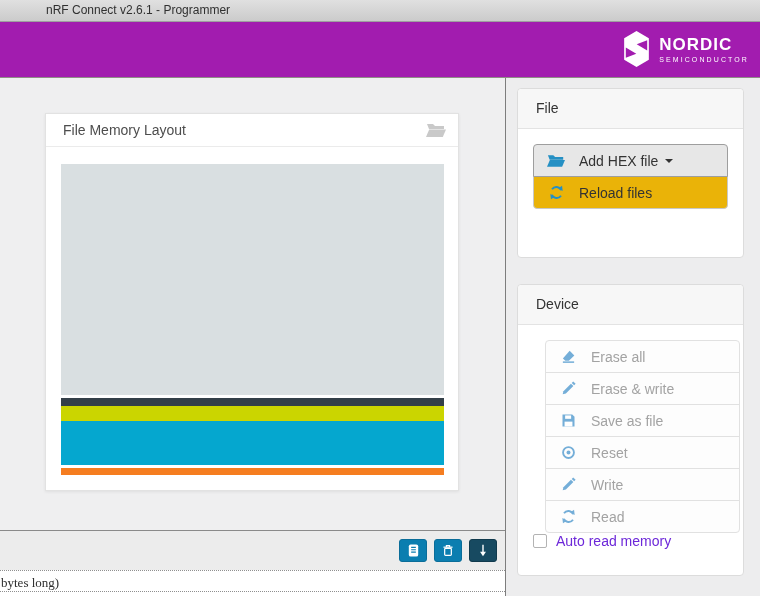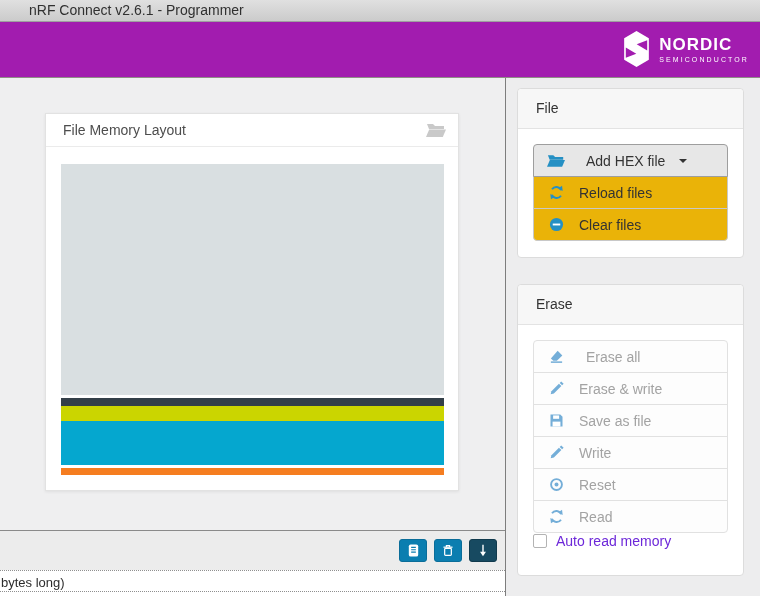--- a/index.html
+++ b/index.html
@@ -3,22 +3,22 @@
 <meta charset="utf-8">
 <style>
   * { margin:0; padding:0; box-sizing:border-box; }
   html,body { width:760px; height:596px; overflow:hidden; background:#fff;
               font-family:"Liberation Sans", sans-serif; }
   body { position:relative; }
 
   
   .titlebar { position:absolute; left:0; top:0; width:760px; height:22px;
     background:linear-gradient(#e0e0e0,#cbcbcb); border-bottom:1px solid #9f9f9f; }
-  .titlebar .title { position:absolute; left:29px; top:0; line-height:21px;
-    font-size:14px; color:#303030; }
+  .titlebar .title { position:absolute; left:46px; top:0; line-height:21px;
+    font-size:12px; color:#303030; }
 
   
   .appbar { position:absolute; left:0; top:22px; width:760px; height:56px;
     background:#a21caf; border-bottom:1px solid #8f8d85; }
   .brand { position:absolute; right:11px; top:9px; display:flex; align-items:center; }
   .brand svg { display:block; }
   .brand-text { margin-left:10px; }
   .brand-name { color:#fff; font-size:17px; font-weight:bold; letter-spacing:1px; line-height:17px; }
   .brand-sub  { color:#fff; font-size:7px; letter-spacing:2.1px; margin-top:3px; }
 
@@ -38,49 +38,49 @@
   
   .log-toolbar { position:absolute; left:0; top:531px; width:505px; height:39px;
     background:#ececec; display:flex; align-items:center; justify-content:flex-end;
     padding-right:8px; }
   .logbtn { width:28px; height:23px; margin-left:7px; border-radius:3px;
     background:#0b7eb0; border:1px solid #0a6d99; display:flex; align-items:center;
     justify-content:center; cursor:pointer; padding:0; }
   .logbtn.dark { background:#174a61; border-color:#113a4d; }
   .log-entry { position:absolute; left:0; top:570px; width:505px; height:22px;
     background:#fff; border-top:1px dotted #8f8f8f; border-bottom:1px dotted #8f8f8f;
-    font-size:13px; color:#2d2d2d; padding:4px 0 0 1px; }
+    font-size:13px; color:#2d2d2d; padding:4px 0 0 1px;font-family:Liberation Serif, serif; }
   .log-rest { position:absolute; left:0; top:592px; width:505px; height:4px; background:#fff; }
 
   
   .v-divider { position:absolute; left:505px; top:78px; width:1px; height:518px; background:#7d7d7d; }
   .sidebar { position:absolute; left:506px; top:78px; width:254px; height:584px; background:#ededee; }
 
   .panel { position:absolute; left:11px; width:227px; background:#fff;
     border:1px solid #dcdcdc; border-radius:4px; }
   .panel-file { top:10px; height:170px; }
   .panel-device { top:206px; height:292px; }
   .panel-header { height:40px; line-height:39px; padding-left:18px; font-size:14px;
     color:#333; background:#f7f7f7; border-bottom:1px solid #e3e3e3;
     border-radius:4px 4px 0 0; }
   .panel-body { padding:15px; }
 
   .btn { display:flex; align-items:center; width:100%; height:33px;
     border:1px solid #c8c8c8; background:#eab308; margin-top:-1px; padding-left:13px;
     font-family:"Liberation Sans", sans-serif; font-size:14px; color:#333;
     cursor:pointer; position:relative; }
-  .btn:first-child { margin-top:0; border-radius:4px 4px 0 0;gap:7px; }
+  .btn:first-child { margin-top:0; border-radius:4px 4px 0 0; }
   .btn:last-child { border-radius:0 0 4px 4px; }
   .btn .ic { width:18px; display:flex; justify-content:center; margin-right:14px; }
   .btn.pressed { background:#e7e7e7; border-color:#9e9e9e; z-index:2; }
   .caret { display:inline-block; margin-left:7px; width:0; height:0;
     border-left:4px solid transparent; border-right:4px solid transparent;
     border-top:4px solid #333; }
 
-  .btn.disabled { border-color:#e1e1e1; background:#fdfdfd; color:#a3a3a3; cursor:default; }
+  .btn.disabled { border-color:#e1e1e1; background:#fdfdfd; color:#a3a3a3; cursor:default;margin-left:12px; }
 
   .checkbox-row { display:flex; align-items:center; 
     font-size:14px; color:#6d28d9; cursor:pointer; }
   .checkbox { width:14px; height:14px; border:1px solid #b3b3b3; border-radius:2px;
     background:#fff; margin-right:9px; }
 </style>
 </head>
 <body>
 
 <div class="titlebar">
@@ -176,35 +176,26 @@
               <g fill="none" stroke="#2590c4" stroke-width="2">
                 <path d="M13 5.6 A5.6 5.6 0 0 0 3.2 4.6"></path>
                 <path d="M3 10.4 A5.6 5.6 0 0 0 12.8 11.4"></path>
               </g>
               <polygon fill="#2590c4" points="13.9,0.8 14.6,6.4 9.7,3.6"></polygon>
               <polygon fill="#2590c4" points="2.1,15.2 1.4,9.6 6.3,12.4"></polygon>
             </svg>
           </span>
           <span>Reload files</span>
         </button>
-        <button class="btn">
-          <span class="ic">
-            <svg width="15" height="15" viewBox="0 0 16 16">
-              <circle cx="8" cy="8" r="7" fill="#2590c4"></circle>
-              <rect x="4" y="7" width="8" height="2" fill="#ffffff"></rect>
-            </svg>
-          </span>
-          <span>Clear files</span>
-        </button>
       </div>
     </div>
   </div>
 
   <div class="panel panel-device">
-    <div class="panel-header">Erase</div>
+    <div class="panel-header">Device</div>
     <div class="panel-body">
       <div>
         <button class="btn disabled">
           <span class="ic">
             <svg width="15" height="15" viewBox="0 0 16 16">
               <path fill="#74aed8" d="M9.2 1.8 L14.2 6.8 L8.4 12.6 H4.6 L2 10 Z"></path>
               <rect x="2" y="13.2" width="12" height="1.6" fill="#74aed8"></rect>
             </svg>
           </span>
           <span>Erase all</span>
@@ -224,34 +215,34 @@
               <path fill="#74aed8" d="M1.6 1.6 h10.4 l2.4 2.4 v10.4 H1.6 Z"></path>
               <rect x="4.4" y="2.6" width="6.4" height="3.6" fill="#ffffff"></rect>
               <rect x="3.8" y="9.2" width="8.4" height="5.2" fill="#ffffff"></rect>
             </svg>
           </span>
           <span>Save as file</span>
         </button>
         <button class="btn disabled">
           <span class="ic">
             <svg width="15" height="15" viewBox="0 0 16 16">
+              <circle cx="8" cy="8" r="5.8" fill="none" stroke="#74aed8" stroke-width="2"></circle>
+              <circle cx="8" cy="8" r="2.1" fill="#74aed8"></circle>
+            </svg>
+          </span>
+          <span>Reset</span>
+        </button>
+        <button class="btn disabled">
+          <span class="ic">
+            <svg width="15" height="15" viewBox="0 0 16 16">
               <path fill="#74aed8" d="M2.6 10.8 L10.6 2.8 L13.2 5.4 L5.2 13.4 L1.8 14.2 Z"></path>
               <path fill="#74aed8" d="M11.4 2 L13 0.4 L15.6 3 L14 4.6 Z"></path>
             </svg>
           </span>
           <span>Write</span>
-        </button>
-        <button class="btn disabled">
-          <span class="ic">
-            <svg width="15" height="15" viewBox="0 0 16 16">
-              <circle cx="8" cy="8" r="5.8" fill="none" stroke="#74aed8" stroke-width="2"></circle>
-              <circle cx="8" cy="8" r="2.1" fill="#74aed8"></circle>
-            </svg>
-          </span>
-          <span>Reset</span>
         </button>
         <button class="btn disabled">
           <span class="ic">
             <svg width="15" height="15" viewBox="0 0 16 16">
               <g fill="none" stroke="#74aed8" stroke-width="2">
                 <path d="M13 5.6 A5.6 5.6 0 0 0 3.2 4.6"></path>
                 <path d="M3 10.4 A5.6 5.6 0 0 0 12.8 11.4"></path>
               </g>
               <polygon fill="#74aed8" points="13.9,0.8 14.6,6.4 9.7,3.6"></polygon>
               <polygon fill="#74aed8" points="2.1,15.2 1.4,9.6 6.3,12.4"></polygon>

